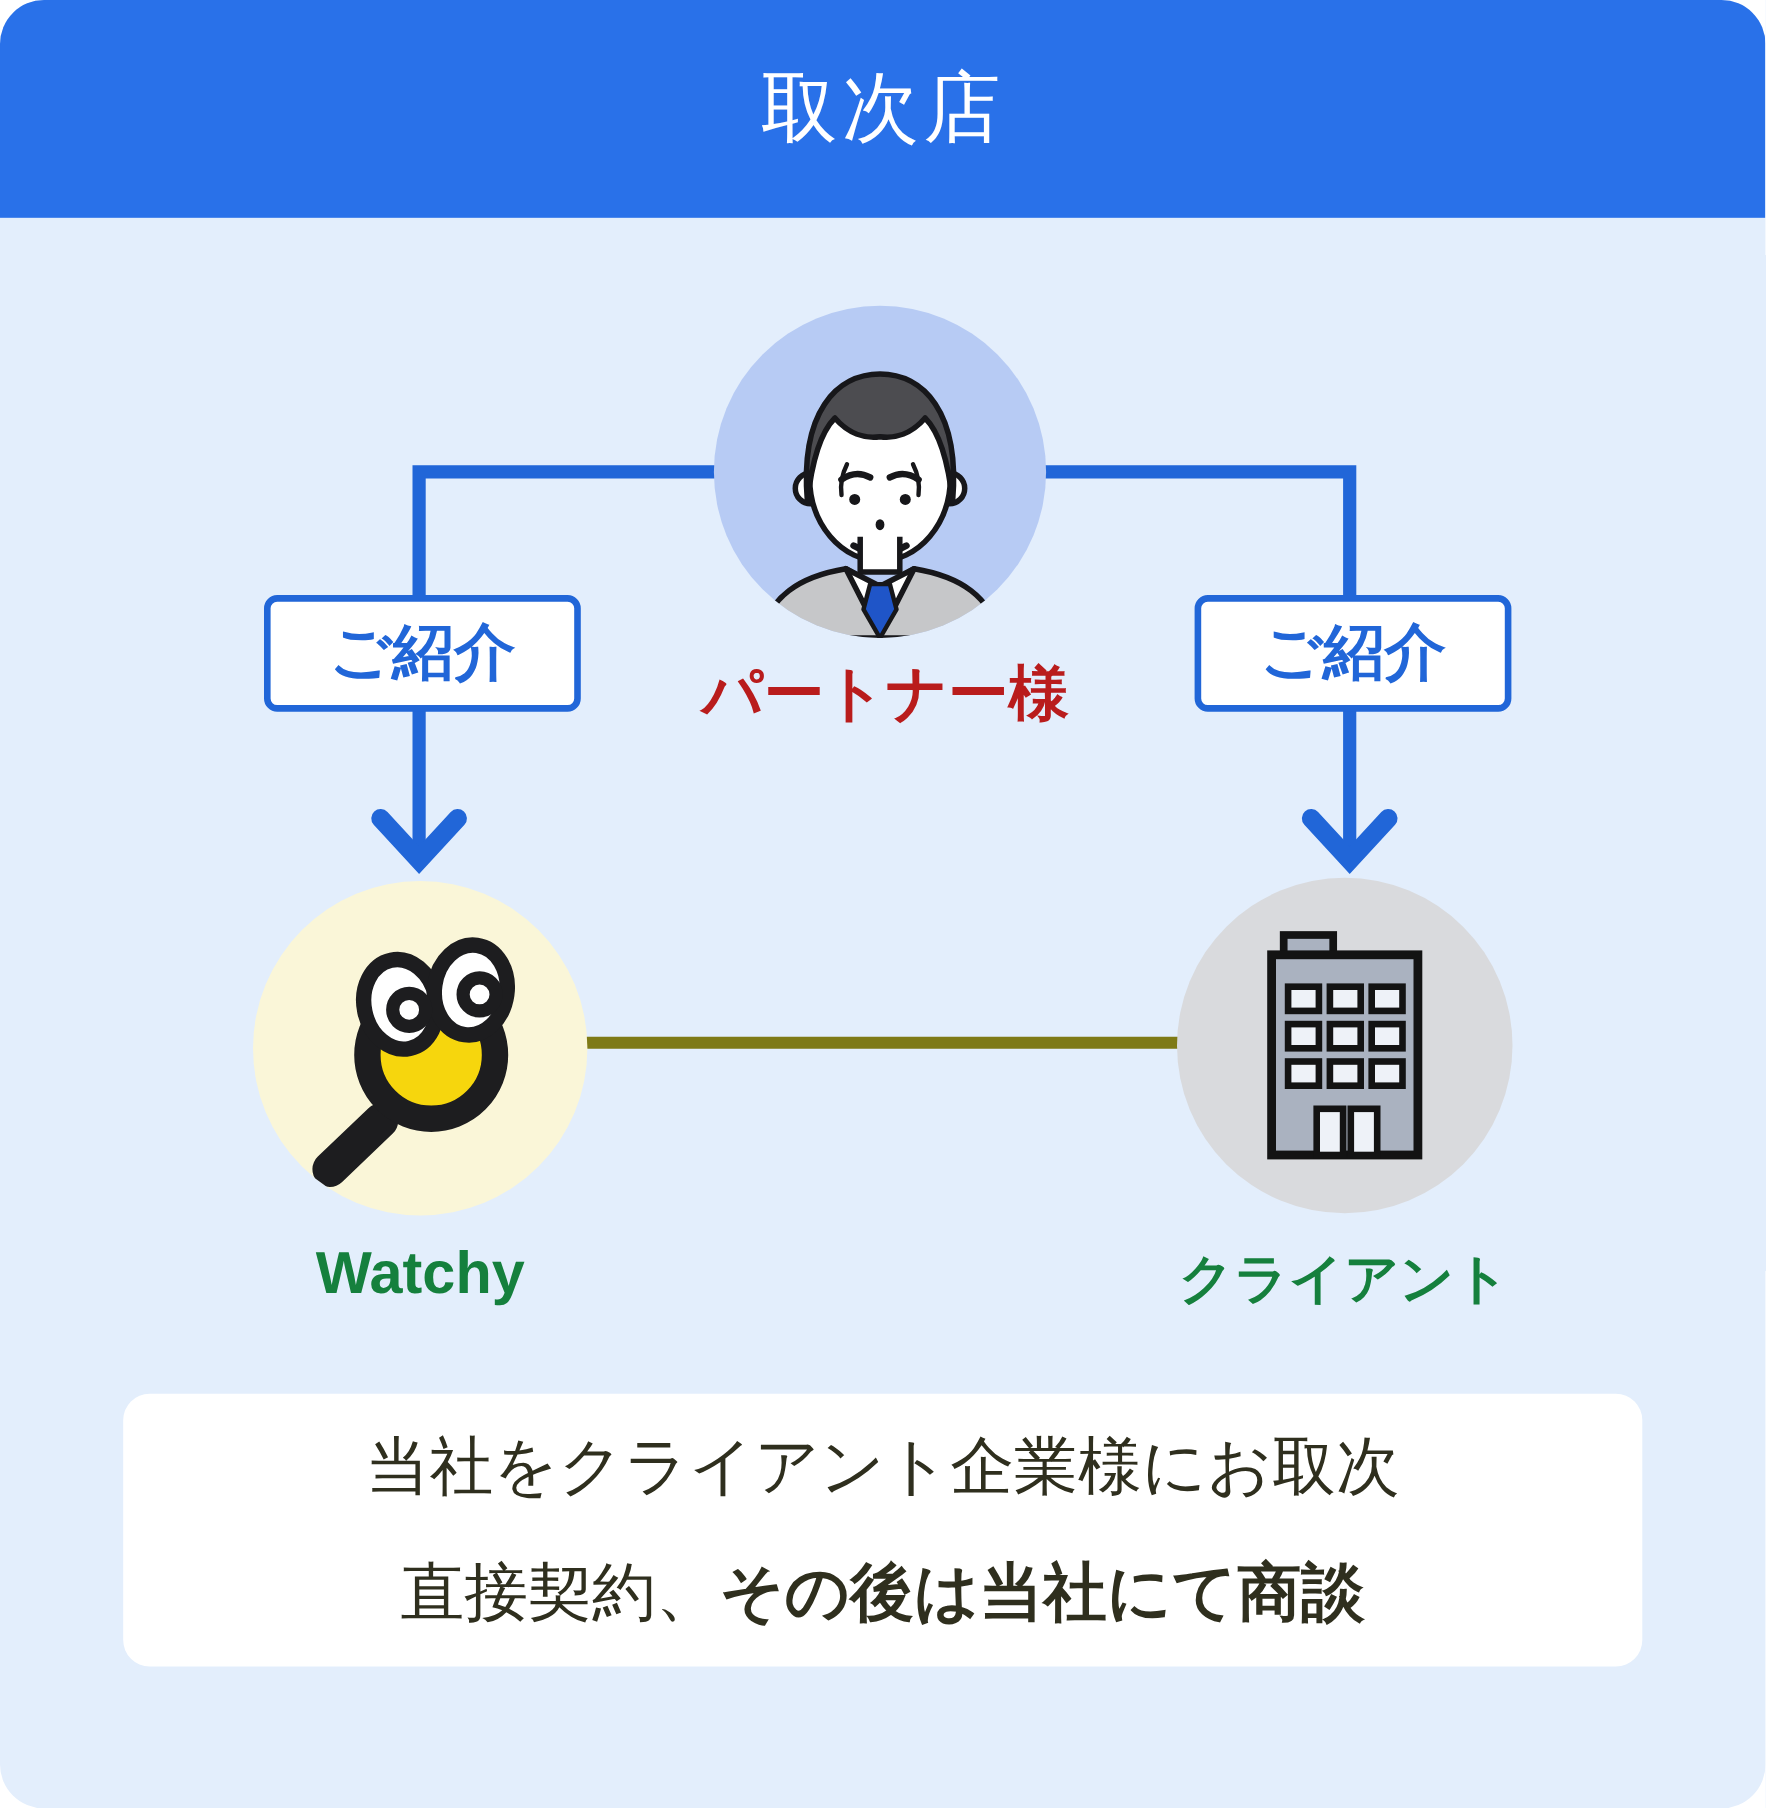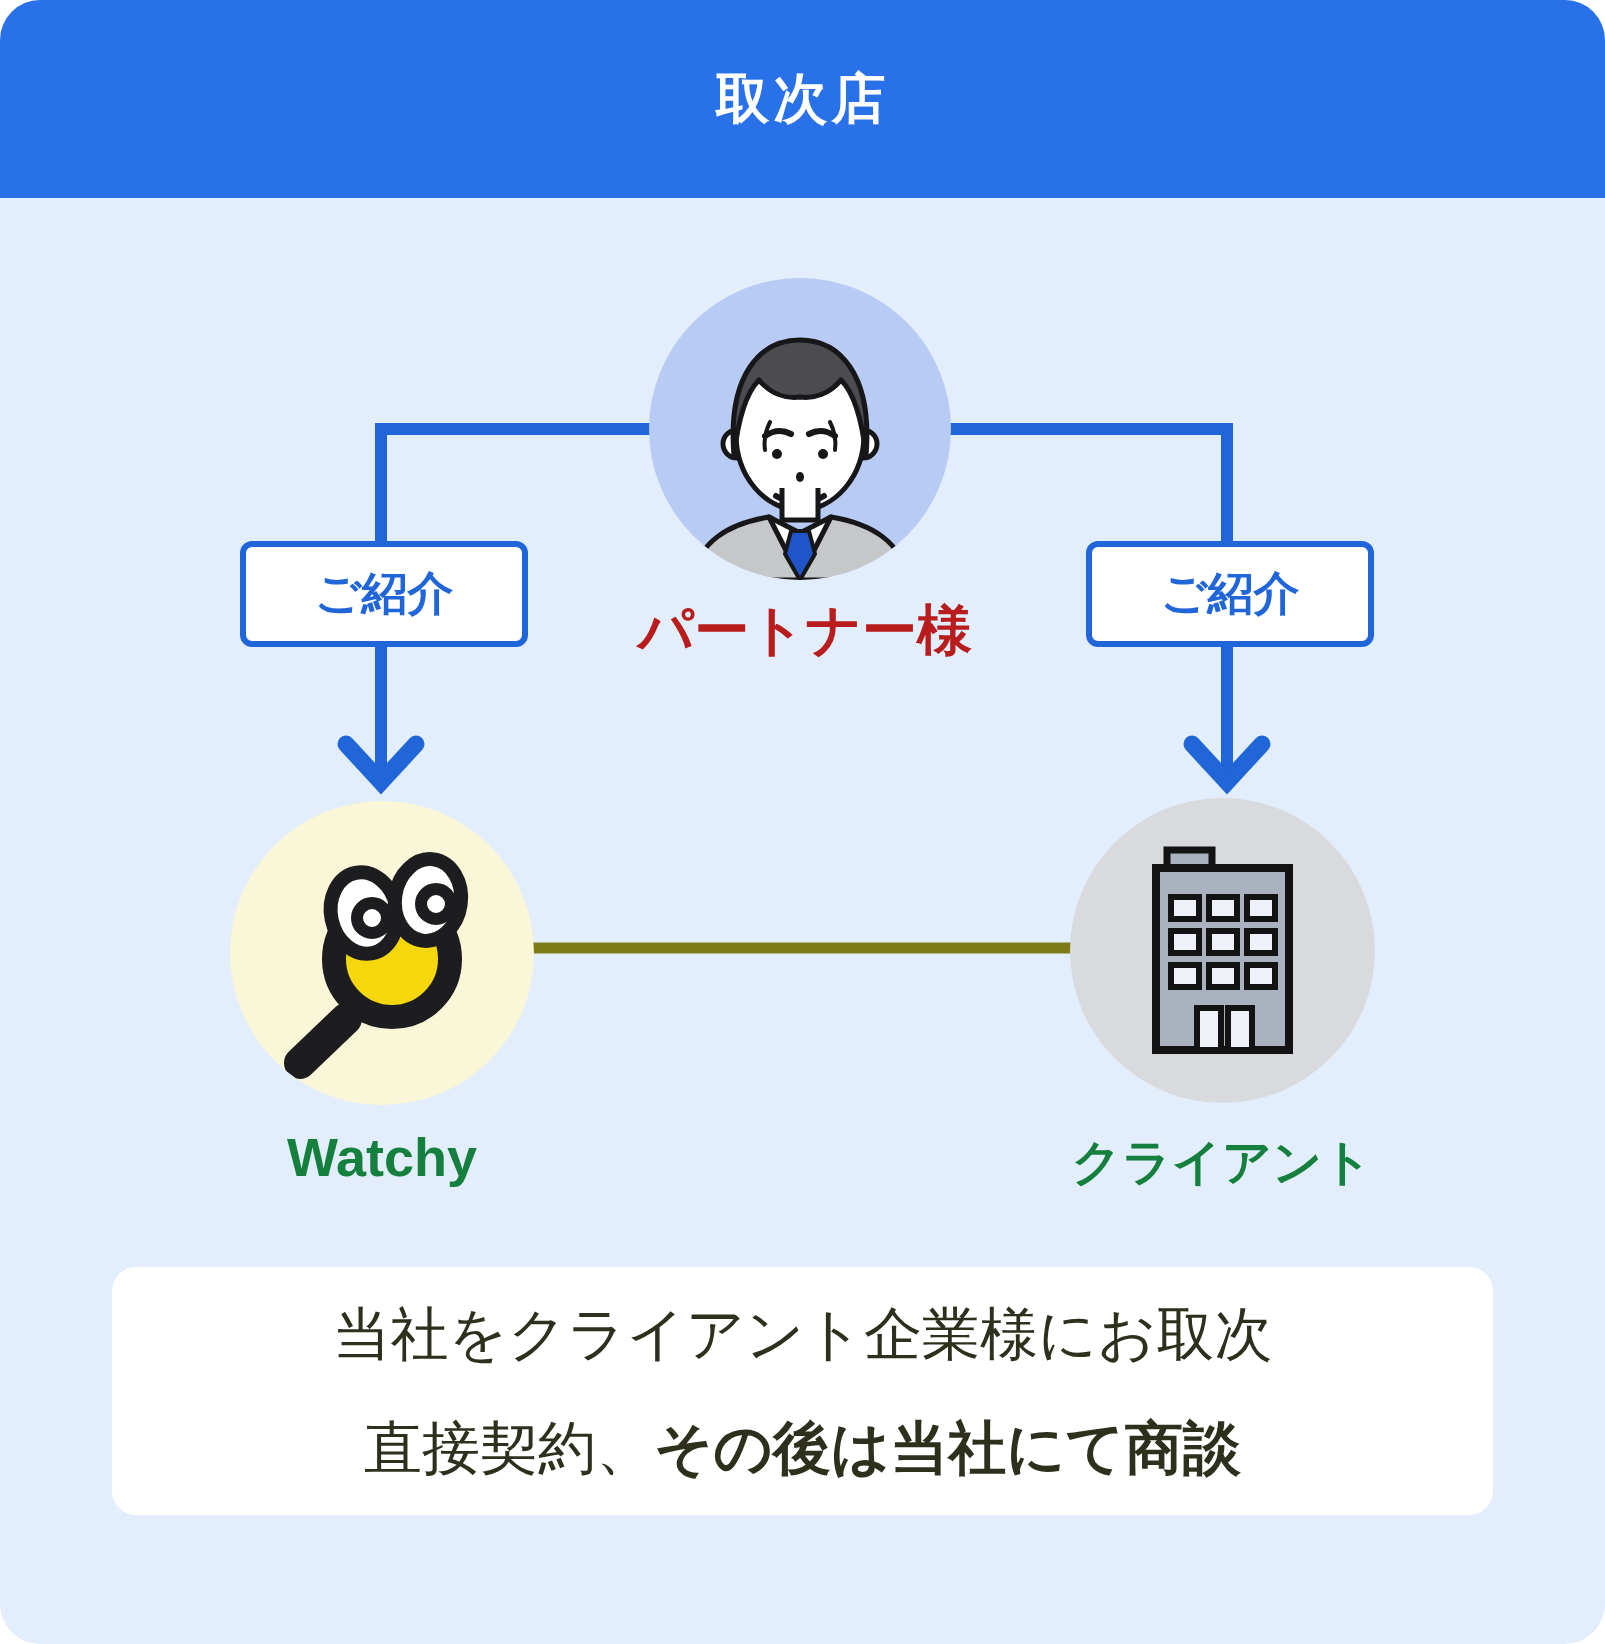--- a/index.html
+++ b/index.html
@@ -10,37 +10,37 @@
   .card {
     position:absolute; inset:0; background:#e3eefc;
     border-radius:40px; overflow:hidden;
   }
   .header {
     position:absolute; top:0; left:0; right:0; height:198px;
     background:#2971e9; display:flex; align-items:center; justify-content:center;
     z-index:3;
   }
   .header .title {
-    color:#ffffff; font-size:54px; font-weight:700; letter-spacing:4px;
+    color:#ffffff; font-size:70px; font-weight:400; letter-spacing:4px;
   }
   svg.connectors { position:absolute; left:0; top:0; z-index:1; }
   .circle {
     position:absolute; border-radius:50%; z-index:2;
     display:flex; align-items:center; justify-content:center; overflow:hidden;
   }
   .avatar-circle { left:649px; top:278px; width:302px; height:302px; background:#b7cbf4; }
   .watchy-circle { left:230px; top:801px; width:304px; height:304px; background:#faf6d8; }
   .client-circle { left:1070px; top:798px; width:305px; height:305px; background:#d9dadd; }
   .tag {
     position:absolute; z-index:2; background:#ffffff; box-sizing:border-box;
     display:flex; align-items:center; justify-content:center; font-weight:700;
   }
   .referral {
     width:288px; height:106px; border:6px solid #2166d8; border-radius:12px;
-    color:#2166d8; font-size:46px;
+    color:#2166d8; font-size:56px;
   }
   .referral-left  { left:240px;  top:541px; }
   .referral-right { left:1086px; top:541px; }
   .contract {
     left:650px; top:893px; width:273px; height:112px;
     border:7px solid #7e7a16; border-radius:14px;
     color:#7e7a16; font-size:52px;
   }
   .partner-label {
     position:absolute; z-index:2; left:505px; top:594px; width:600px;

